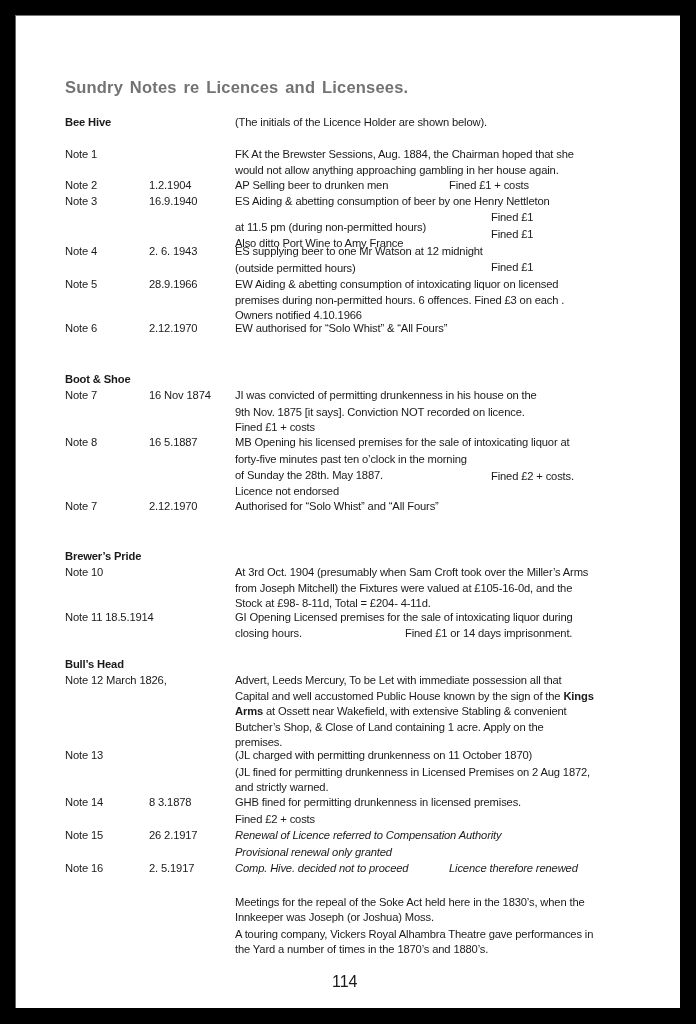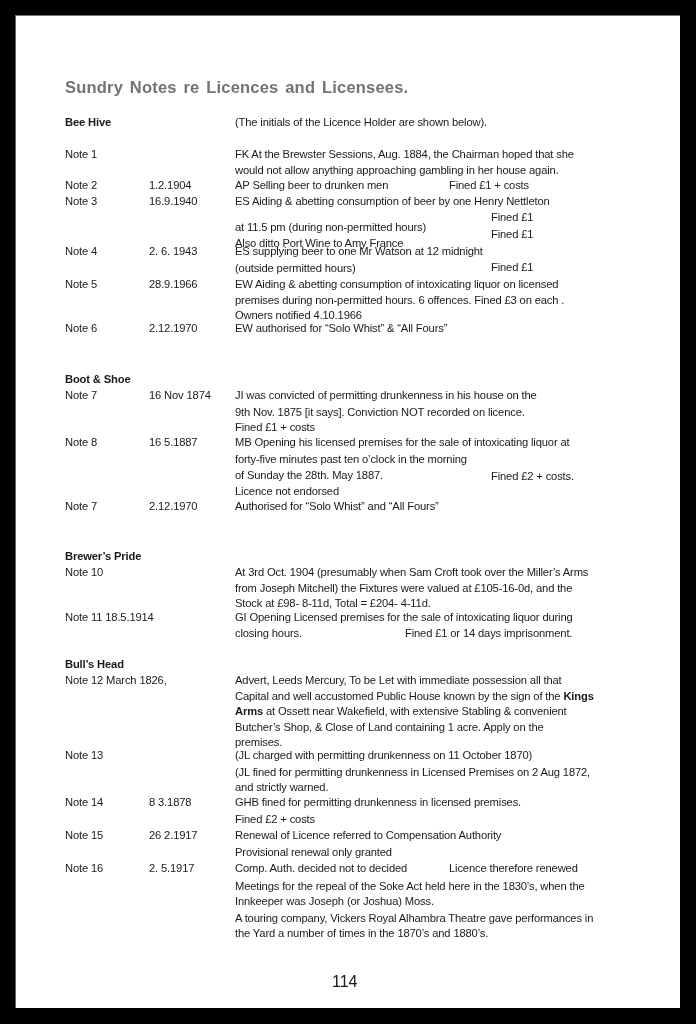--- a/index.html
+++ b/index.html
@@ -17,21 +17,21 @@
     letter-spacing: 0.2px; word-spacing: 2px; color: #737373;
   }
   .content { position: absolute; left: 0; top: 0; width: 100%; }
   .row { position: absolute; left: 0; width: 100%; font-size: 11.2px; line-height: 15.5px; letter-spacing: -0.15px; }
   .c-label { position: absolute; left: 50px; white-space: nowrap; }
   .c-date { position: absolute; left: 134px; white-space: nowrap; }
   .c-text { position: absolute; left: 220px; width: 390px; }
   .c-text .ln { white-space: nowrap; display: block; position: relative; }
   .fine { position: absolute; left: 256px; white-space: nowrap; }
   .heading { font-weight: bold; }
-  .it { }
+  .it { font-style: italic; }
   .b { font-weight: bold; }
   .pagenum { position: absolute; left: 317px; top: 958px; font-size: 16px; }
 </style>
 </head>
 <body>
 
 <div class="page"></div>
 
 <div class="content">
   <div class="title" style="left:65px;top:78px;">Sundry Notes re Licences and Licensees.</div>
@@ -193,23 +193,23 @@
     <div class="c-text it" style="left:235px">
       <span class="ln">Renewal of Licence referred to Compensation Authority</span>
       <span class="ln" style="margin-top:1px">Provisional renewal only granted</span>
     </div>
   </div>
 
   <div class="row" style="top:861px;">
     <span class="c-label" style="left:65px">Note 16</span>
     <span class="c-date" style="left:149px">2. 5.1917</span>
     <div class="c-text" style="left:235px">
-      <span class="ln it">Comp. Auth. decided not to decided</span>
+      <span class="ln it">Comp. Hive. decided not to proceed</span>
       <span class="fine it" style="left:214px;top:0">Licence therefore renewed</span>
-      <span class="ln" style="margin-top:2px">Meetings for the repeal of the Soke Act held here in the 1830’s, when the</span>
+      <span class="ln" style="margin-top:18px">Meetings for the repeal of the Soke Act held here in the 1830’s, when the</span>
       <span class="ln">Innkeeper was Joseph (or Joshua) Moss.</span>
       <span class="ln" style="margin-top:1px">A touring company, Vickers Royal Alhambra Theatre gave performances in</span>
       <span class="ln">the Yard a number of times in the 1870’s and 1880’s.</span>
     </div>
   </div>
 
   <div class="pagenum" style="left:332px;top:973px;">114</div>
 </div>
 
 </body></html>

